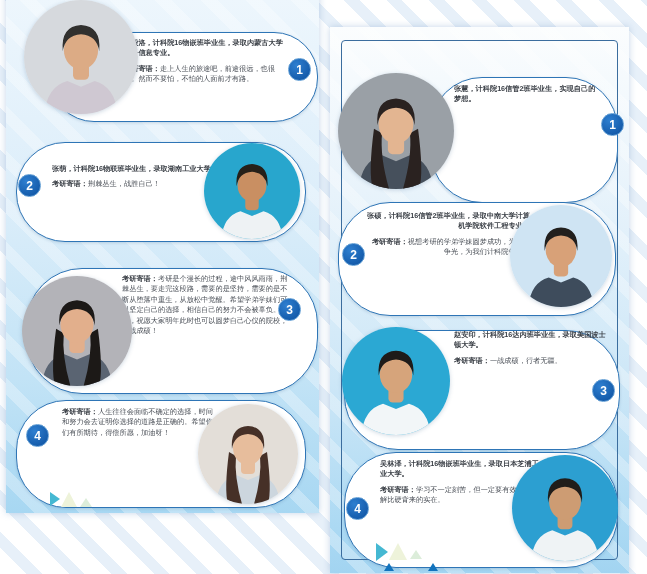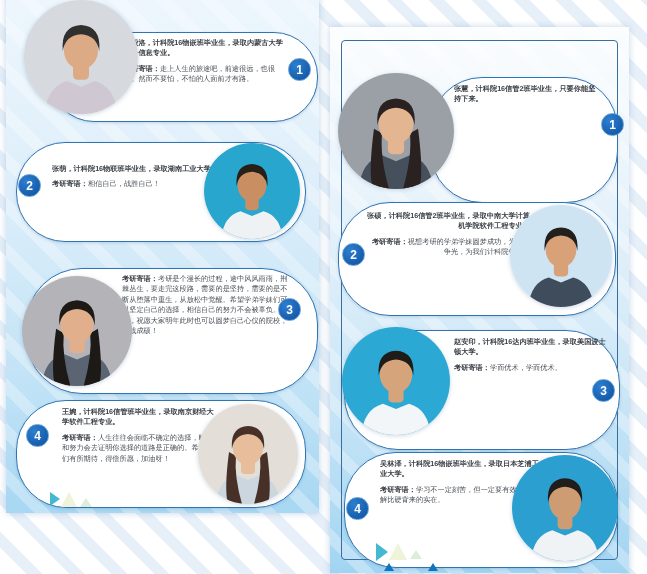--- a/index.html
+++ b/index.html
@@ -89,21 +89,21 @@
             <path d="M18 100 Q20 76 38 71 L50 76 L62 71 Q80 76 82 100 Z" fill="var(--shirt)"></path>
             <rect x="43" y="54" width="14" height="16" rx="4" fill="var(--skin)"></rect>
             <path class="sidehair" d="M31 48 Q26 86 30 100 L44 100 Q36 72 38 52 Z" fill="var(--hair)"></path>
             <path class="sidehair" d="M69 48 Q74 86 70 100 L56 100 Q64 72 62 52 Z" fill="var(--hair)"></path>
             <ellipse cx="50" cy="44" rx="15" ry="17" fill="var(--skin)"></ellipse>
             <path d="M34 45 Q32 23 50 22 Q68 23 66 45 Q64 31 50 30 Q36 31 34 45 Z" fill="var(--hair)"></path>
           </svg>
       </div>
       <div class="text" style="left:46px;top:188px;width:168px;">
         <p class="intro">张萌，计科院16物联班毕业生，录取湖南工业大学。</p>
-        <p class="msg"><b>考研寄语：</b><span>相信自己，战胜自己！</span></p>
+        <p class="msg"><b>考研寄语：</b><span>荆棘丛生，战胜自己！</span></p>
       </div>
       <div class="badge" style="left:12px;top:198px;">2</div>
     </div>
 
     <div class="entry">
       <div class="bubble" style="left:20px;top:292px;width:290px;height:124px;border-radius:56px;"></div>
       <div class="photo long" style="left: 16px; top: 300px; width: 110px; height: 110px; --bg: #b3b3b8; --hair: #1c1917; --skin: #e2af8c; --shirt: #5a6472;">
         <svg viewBox="0 0 100 100" preserveAspectRatio="none">
             <rect width="100" height="100" fill="var(--bg)"></rect>
             <path d="M18 100 Q20 76 38 71 L50 76 L62 71 Q80 76 82 100 Z" fill="var(--shirt)"></path>
@@ -127,21 +127,20 @@
             <rect width="100" height="100" fill="var(--bg)"></rect>
             <path d="M18 100 Q20 76 38 71 L50 76 L62 71 Q80 76 82 100 Z" fill="var(--shirt)"></path>
             <rect x="43" y="54" width="14" height="16" rx="4" fill="var(--skin)"></rect>
             <path class="sidehair" d="M31 48 Q26 86 30 100 L44 100 Q36 72 38 52 Z" fill="var(--hair)"></path>
             <path class="sidehair" d="M69 48 Q74 86 70 100 L56 100 Q64 72 62 52 Z" fill="var(--hair)"></path>
             <ellipse cx="50" cy="44" rx="15" ry="17" fill="var(--skin)"></ellipse>
             <path d="M34 45 Q32 23 50 22 Q68 23 66 45 Q64 31 50 30 Q36 31 34 45 Z" fill="var(--hair)"></path>
           </svg>
       </div>
       <div class="text" style="left:56px;top:431px;width:156px;">
-        <p class="intro">王婉，计科院16信管班毕业生，录取南京财经大学软件工程专业。</p>
         <p class="msg"><b>考研寄语：</b><span>人生往往会面临不确定的选择，时间和努力会去证明你选择的道路是正确的。希望你们有所期待，得偿所愿，加油呀！</span></p>
       </div>
       <div class="badge" style="left:20px;top:448px;">4</div>
     </div>
 
     <div class="tris" style="left:44px;top:512px;width:60px;height:24px;">
       <span class="tri tri-teal" style="left:0;top:4px;"></span>
       <span class="tri tri-cream" style="left:11px;top:4px;"></span>
       <span class="tri tri-pale" style="left:30px;top:10px;"></span>
     </div>
@@ -157,21 +156,21 @@
             <rect width="100" height="100" fill="var(--bg)"></rect>
             <path d="M18 100 Q20 76 38 71 L50 76 L62 71 Q80 76 82 100 Z" fill="var(--shirt)"></path>
             <rect x="43" y="54" width="14" height="16" rx="4" fill="var(--skin)"></rect>
             <path class="sidehair" d="M31 48 Q26 86 30 100 L44 100 Q36 72 38 52 Z" fill="var(--hair)"></path>
             <path class="sidehair" d="M69 48 Q74 86 70 100 L56 100 Q64 72 62 52 Z" fill="var(--hair)"></path>
             <ellipse cx="50" cy="44" rx="15" ry="17" fill="var(--skin)"></ellipse>
             <path d="M34 45 Q32 23 50 22 Q68 23 66 45 Q64 31 50 30 Q36 31 34 45 Z" fill="var(--hair)"></path>
           </svg>
       </div>
       <div class="text" style="left:124px;top:57px;width:144px;">
-        <p class="intro">张慧，计科院16信管2班毕业生，只要你能坚持下来。</p>
+        <p class="intro">张慧，计科院16信管2班毕业生，实现自己的梦想。</p>
       </div>
       <div class="badge" style="left:271px;top:86px;">1</div>
     </div>
 
     <div class="entry">
       <div class="bubble" style="left:8px;top:175px;width:276px;height:112px;border-radius:52px;"></div>
       <div class="photo" style="left: 180px; top: 178px; width: 102px; height: 102px; --bg: #cfe4f3; --hair: #221f1d; --skin: #d8a178; --shirt: #3e4c5c;">
         <svg viewBox="0 0 100 100" preserveAspectRatio="none">
             <rect width="100" height="100" fill="var(--bg)"></rect>
             <path d="M18 100 Q20 76 38 71 L50 76 L62 71 Q80 76 82 100 Z" fill="var(--shirt)"></path>
@@ -195,23 +194,23 @@
         <svg viewBox="0 0 100 100" preserveAspectRatio="none">
             <rect width="100" height="100" fill="var(--bg)"></rect>
             <path d="M18 100 Q20 76 38 71 L50 76 L62 71 Q80 76 82 100 Z" fill="var(--shirt)"></path>
             <rect x="43" y="54" width="14" height="16" rx="4" fill="var(--skin)"></rect>
             <path class="sidehair" d="M31 48 Q26 86 30 100 L44 100 Q36 72 38 52 Z" fill="var(--hair)"></path>
             <path class="sidehair" d="M69 48 Q74 86 70 100 L56 100 Q64 72 62 52 Z" fill="var(--hair)"></path>
             <ellipse cx="50" cy="44" rx="15" ry="17" fill="var(--skin)"></ellipse>
             <path d="M34 45 Q32 23 50 22 Q68 23 66 45 Q64 31 50 30 Q36 31 34 45 Z" fill="var(--hair)"></path>
           </svg>
       </div>
-      <div class="text" style="left:124px;top:310px;width:158px;">
+      <div class="text" style="left:124px;top:303px;width:158px;">
         <p class="intro">赵安印，计科院16达内班毕业生，录取美国波士顿大学。</p>
-        <p class="msg"><b>考研寄语：</b><span>学而优术，学而优术。</span></p>
+        <p class="msg"><b>考研寄语：</b><span>一战成硕，行者无疆。</span></p>
       </div>
       <div class="badge" style="left:262px;top:352px;">3</div>
     </div>
 
     <div class="entry">
       <div class="bubble" style="left:14px;top:425px;width:272px;height:114px;border-radius:52px;"></div>
       <div class="photo" style="left: 182px; top: 428px; width: 106px; height: 106px; --bg: #2c9fd1; --hair: #201d1a; --skin: #cd9c73; --shirt: #eff3f5;">
         <svg viewBox="0 0 100 100" preserveAspectRatio="none">
             <rect width="100" height="100" fill="var(--bg)"></rect>
             <path d="M18 100 Q20 76 38 71 L50 76 L62 71 Q80 76 82 100 Z" fill="var(--shirt)"></path>

